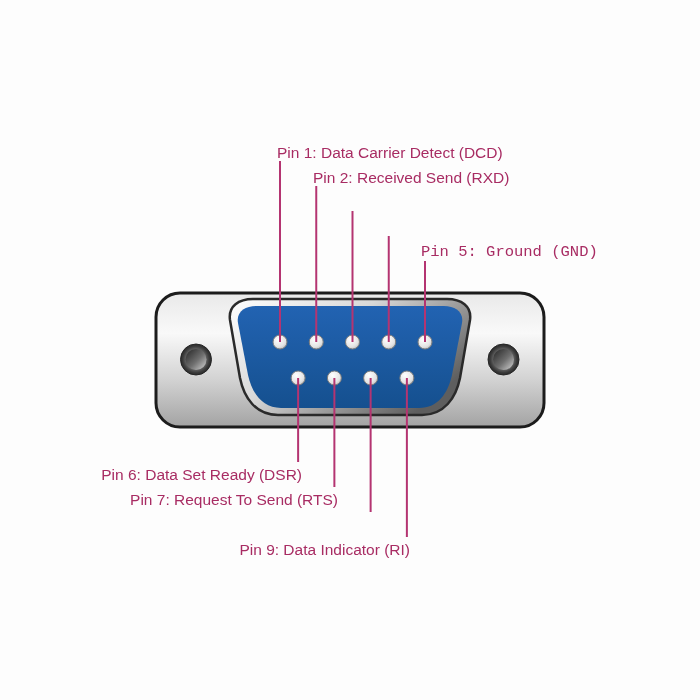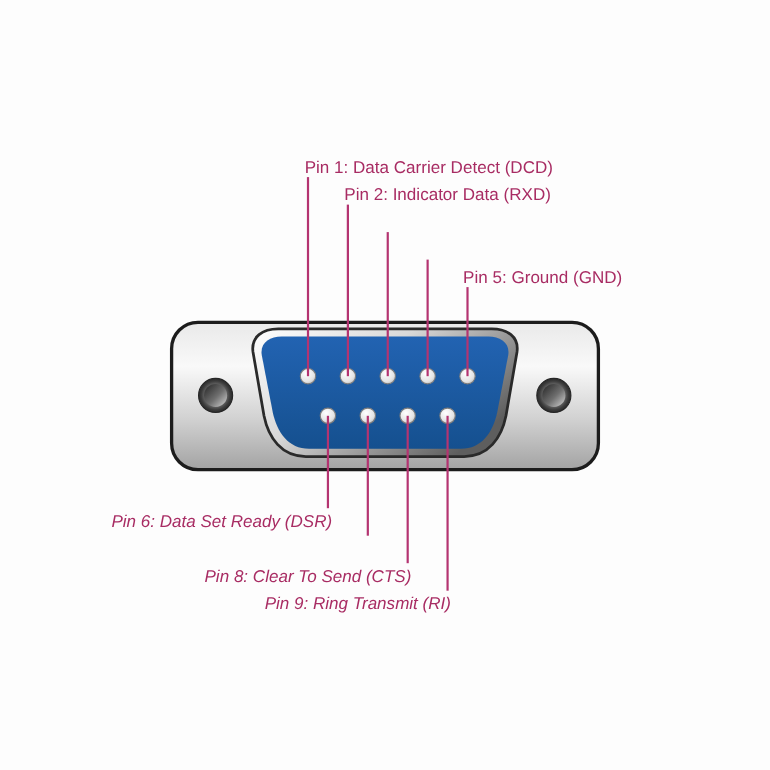--- a/index.html
+++ b/index.html
@@ -22,21 +22,20 @@
   }
   .pin-label {
     position: absolute;
     font-size: 15.5px;
     line-height: 19px;
     color: #a82c63;
     white-space: nowrap;
   }
   .pin-label.bottom {
     text-align: right;
-    font-style: italic;
   }
 </style>
 </head>
 <body>
 
 <div class="stage">
 
   <svg width="700" height="700" viewBox="0 0 700 700">
     <defs>
       <linearGradient id="shellGrad" x1="0" y1="0" x2="0" y2="1">
@@ -111,20 +110,20 @@
       <line x1="388.75" y1="236" x2="388.75" y2="342" stroke="#b43471"></line>
       <line x1="425" y1="261" x2="425" y2="342" stroke="#b43471"></line>
       <line x1="298.12" y1="378" x2="298.12" y2="462" stroke="#b43471"></line>
       <line x1="334.38" y1="378" x2="334.38" y2="487" stroke="#b43471"></line>
       <line x1="370.62" y1="378" x2="370.62" y2="512" stroke="#b43471"></line>
       <line x1="406.88" y1="378" x2="406.88" y2="537" stroke="#b43471"></line>
     </g>
   </svg>
 
   <div class="pin-label top" style="left:277px; top:143px;">Pin 1: Data Carrier Detect (DCD)</div>
-  <div class="pin-label top" style="left:313px; top:168px;">Pin 2: Indicator Data (RXD)</div>
-  <div class="pin-label top" style="left:421px; top:243px;">Pin 5: Ground (GND)</div>
+  <div class="pin-label top" style="left:313px; top:168px;">Pin 2: Received Send (RXD)</div>
+  <div class="pin-label top" style="left:421px; top:243px;font-family:Liberation Mono, monospace;">Pin 5: Ground (GND)</div>
 
   <div class="pin-label bottom" style="right:398px; top:465px;">Pin 6: Data Set Ready (DSR)</div>
-  <div class="pin-label bottom" style="right:326px; top:515px;">Pin 8: Clear To Send (CTS)</div>
-  <div class="pin-label bottom" style="right:290px; top:540px;">Pin 9: Ring Transmit (RI)</div>
+  <div class="pin-label bottom" style="right:362px; top:490px;">Pin 7: Request To Send (RTS)</div>
+  <div class="pin-label bottom" style="right:290px; top:540px;">Pin 9: Data Indicator (RI)</div>
 
 </div>
 
 </body></html>

